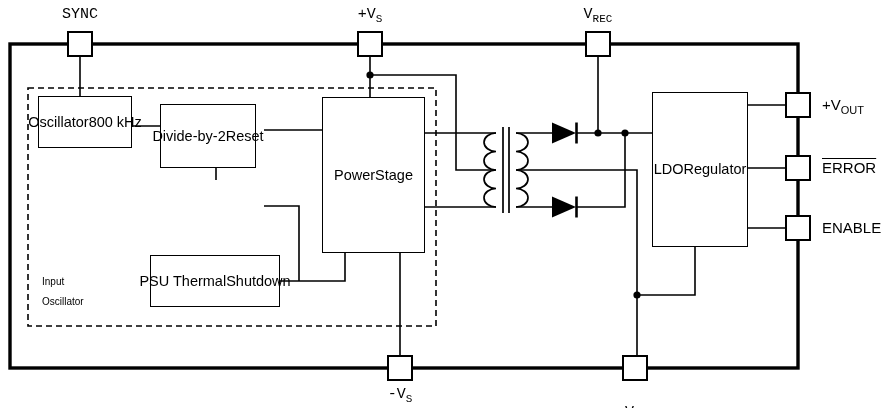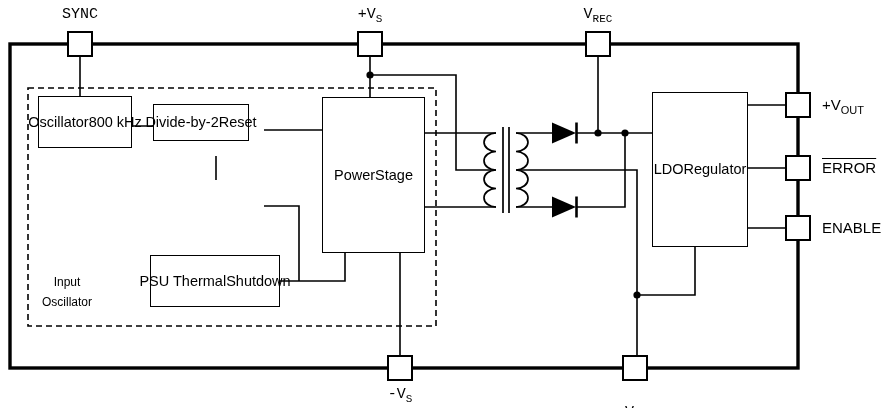--- a/index.html
+++ b/index.html
@@ -10,21 +10,21 @@
   .block {
     position:absolute; background:#fff; border:1.7px solid #000;
     display:flex; flex-direction:row; align-items:center; justify-content:center;
     font-size:14.5px; line-height:19px; text-align:center; white-space:nowrap;
   }
   .pin { position:absolute; width:26px; height:26px; background:#fff; border:2px solid #000; }
   .lbl { position:absolute; font-size:15px; white-space:nowrap; }
   .lbl.center { transform:translateX(-50%);font-family:Liberation Mono, monospace; }
   .lbl sub { font-size:11px; line-height:0; }
   .overline { text-decoration:overline; }
-  .ic-label { position:absolute; font-size:12px; line-height:20px; white-space:nowrap;text-align:center; }
+  .ic-label { position:absolute; font-size:10px; line-height:20px; white-space:nowrap; }
 </style>
 </head>
 <body>
 
 <div class="canvas">
 
   <svg class="wiring" viewBox="0 0 890 408">
 
     <rect x="10" y="44" width="788" height="324" fill="none" stroke="#000" stroke-width="3.4"></rect>
 
@@ -73,21 +73,21 @@
       <circle cx="598" cy="133" r="3.6"></circle>
       <circle cx="625" cy="133" r="3.6"></circle>
       <circle cx="637" cy="295" r="3.6"></circle>
     </g>
   </svg>
 
   <div class="block" style="left:38px;top:96px;width:94px;height:52px">
     <div>Oscillator</div>
     <div>800 kHz</div>
   </div>
-  <div class="block" style="left:153px;top:104px;width:96px;height:37px">
+  <div class="block" style="left:160px;top:104px;width:96px;height:64px">
     <div>Divide-by-2</div>
     <div>Reset</div>
   </div>
   <div class="block" style="left:150px;top:255px;width:130px;height:52px">
     <div>PSU Thermal</div>
     <div>Shutdown</div>
   </div>
   <div class="block" style="left:322px;top:97px;width:103px;height:156px">
     <div>Power</div>
     <div>Stage</div>

